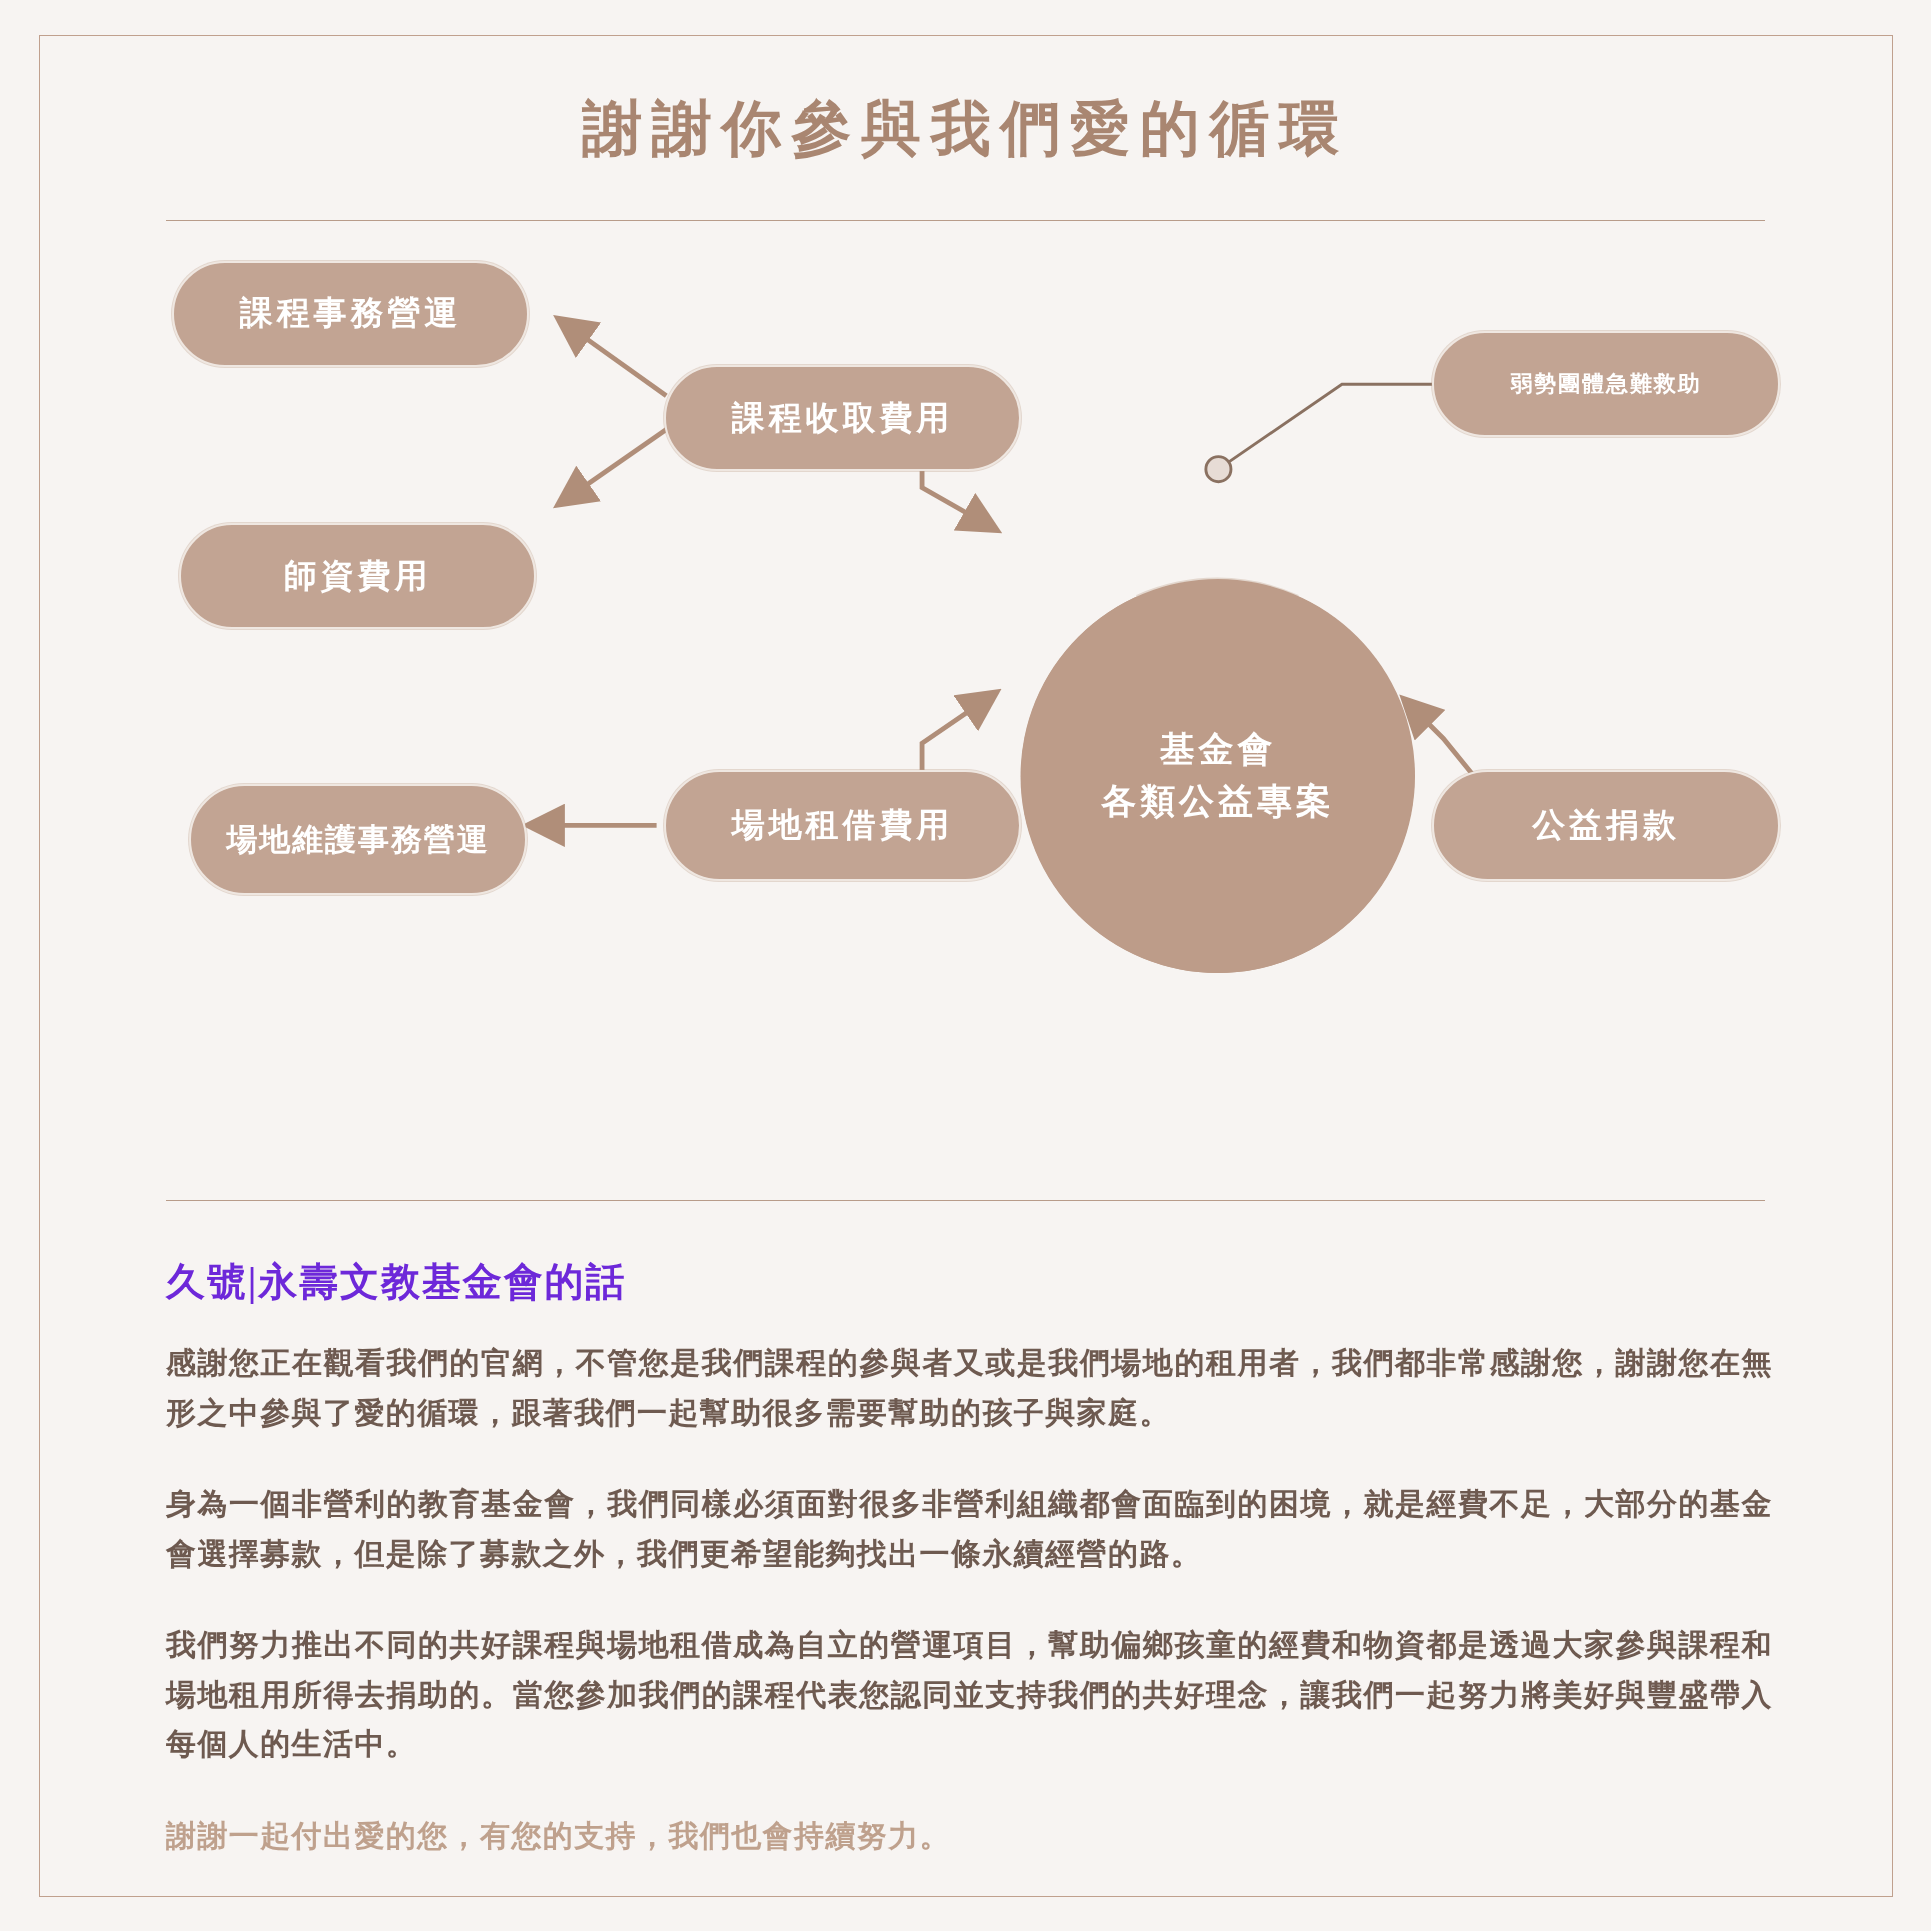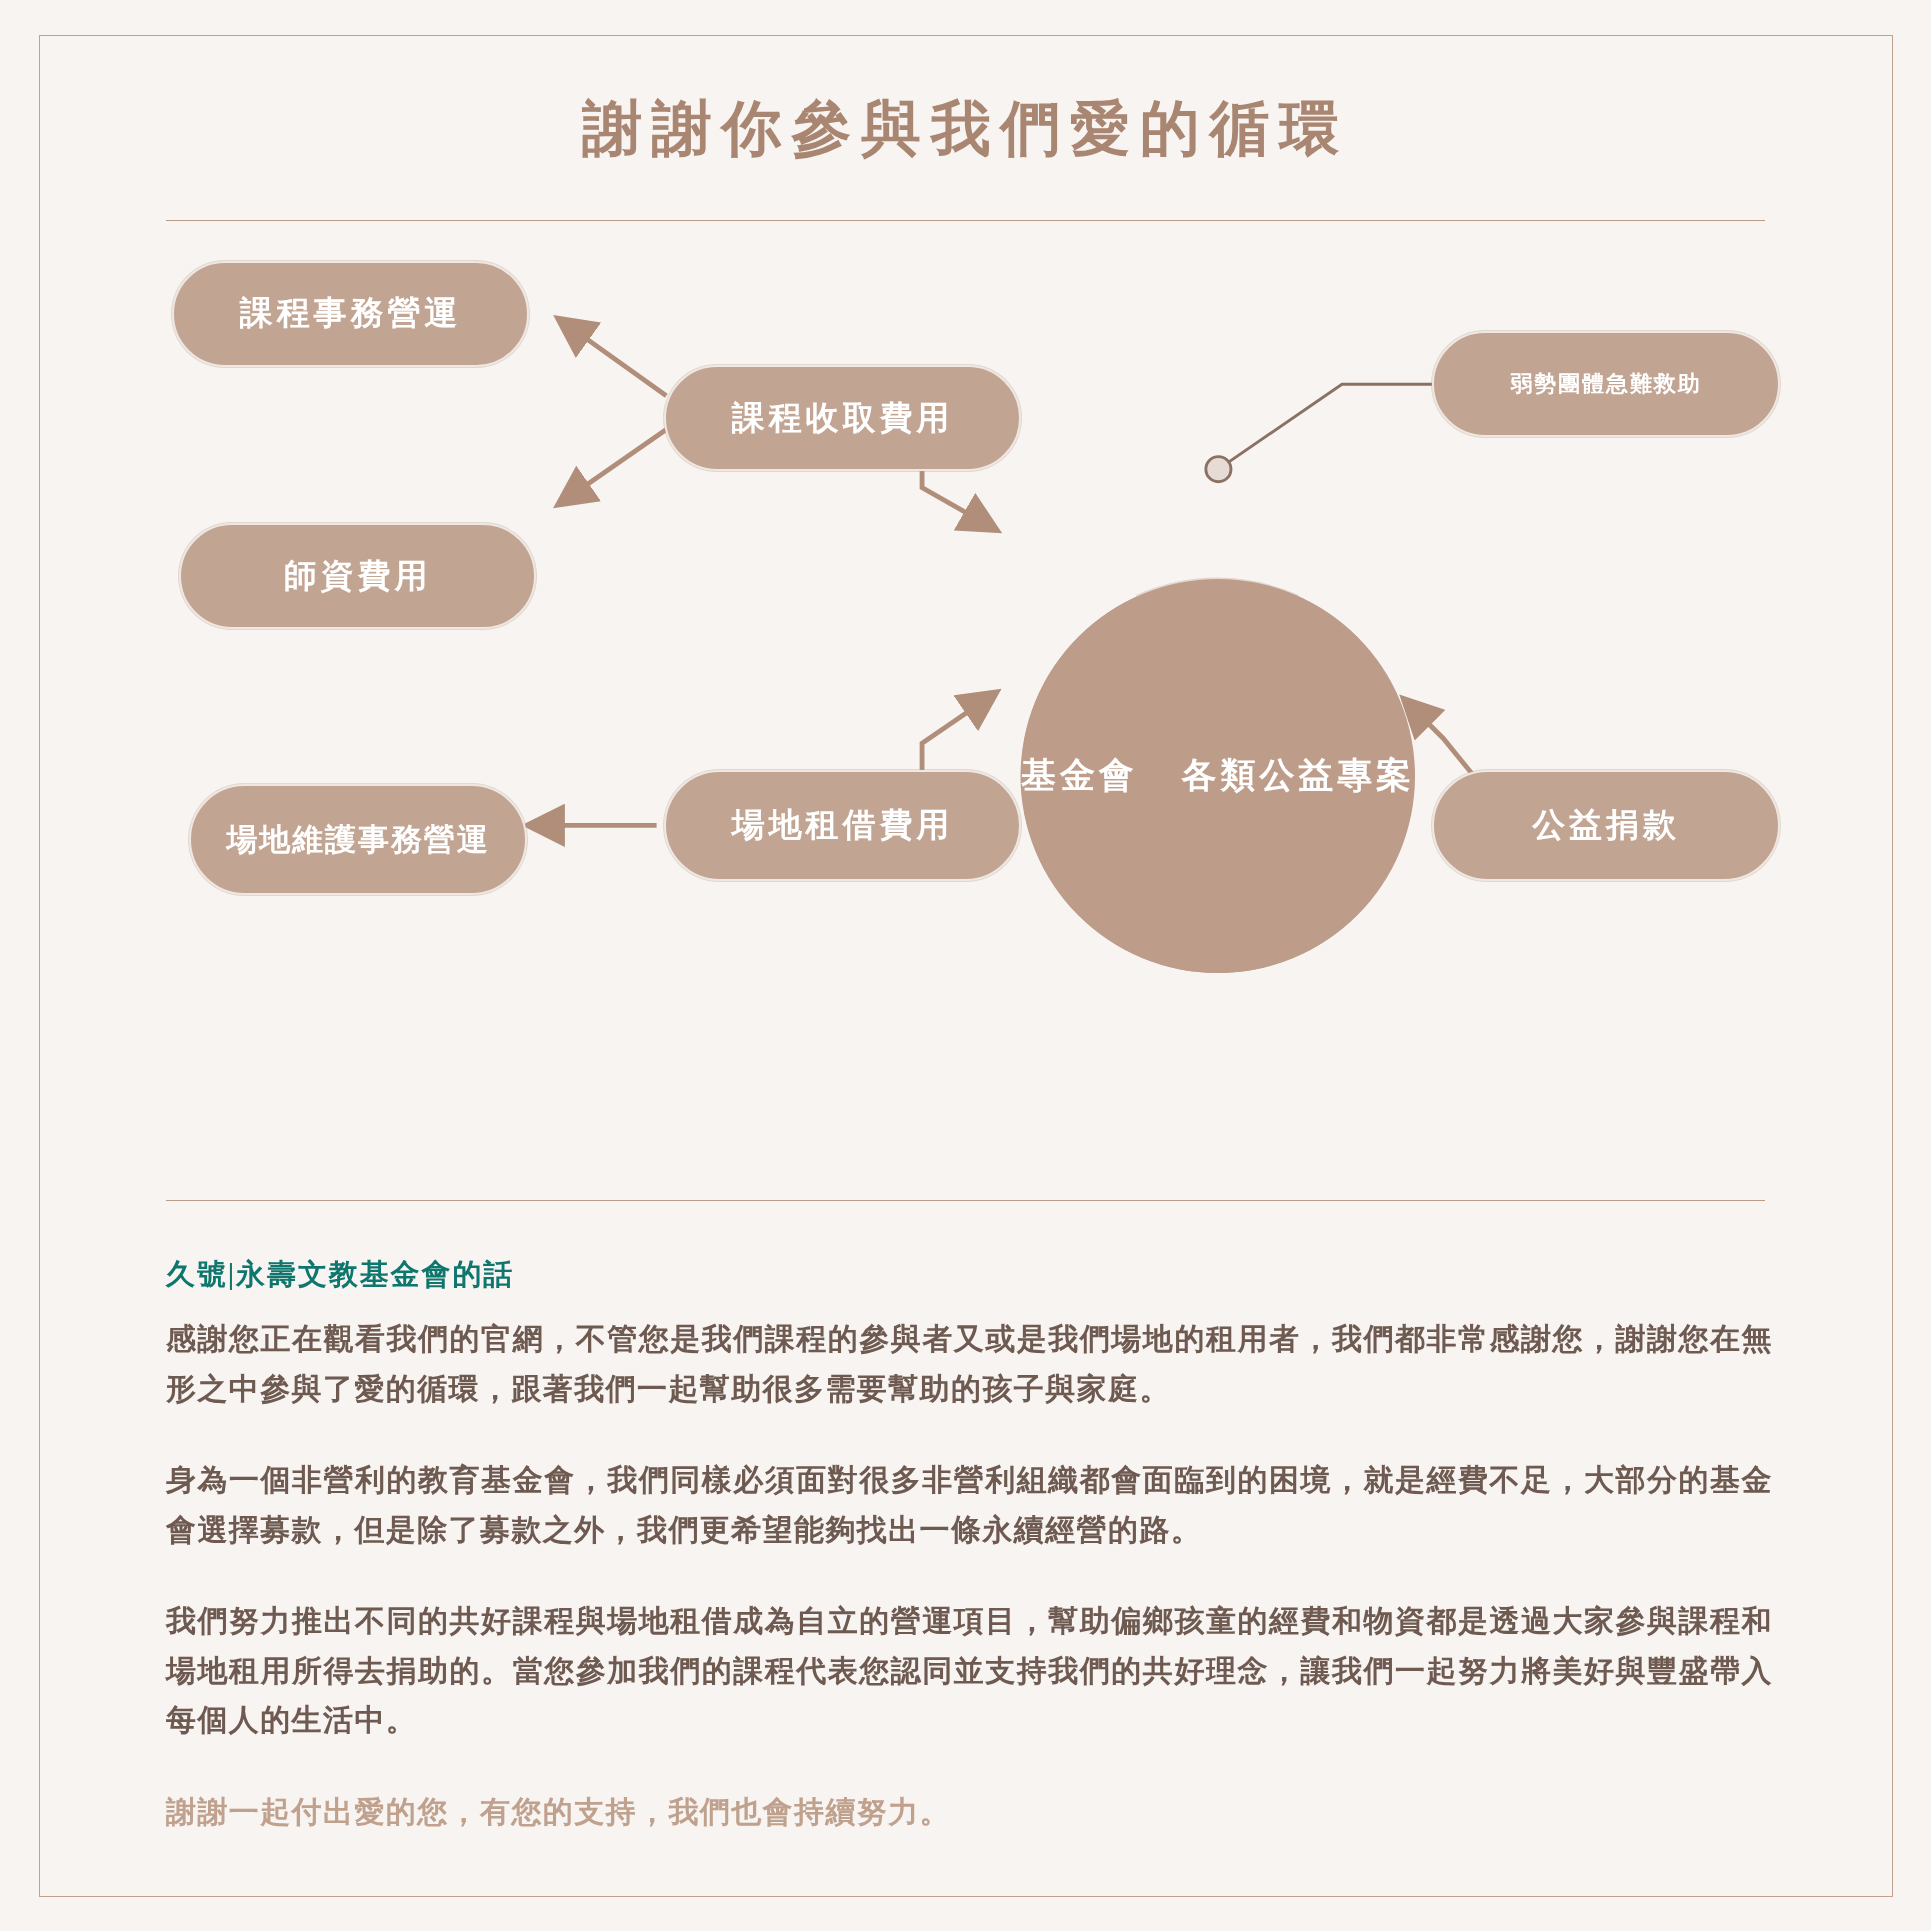--- a/index.html
+++ b/index.html
@@ -85,44 +85,44 @@
   .circle-node {
     position: absolute;
     left: 1021px;
     top: 328px;
     width: 394px;
     height: 394px;
     border-radius: 50%;
     background: #bd9c89;
     color: #ffffff;
     display: flex;
-    flex-direction: row;
+    flex-direction: column;
     align-items: center;
-    justify-content: space-between;
+    justify-content: center;
     font-size: 35px;
     font-weight: bold;
     letter-spacing: 3.9px;
     line-height: 1.5;
     z-index: 3;
   }
   .circle-node .l1, .circle-node .l2 { display: block; }
 
   
   .foot {
     position: absolute;
     left: 166px;
     top: 1255px;
     width: 1607px;
   }
   .foot-head {
-    font-size: 29px;
+    font-size: 39px;
     font-weight: bold;
     letter-spacing: 1.9px;
-    color: #0f766e;
-    margin-bottom: 19px;
+    color: #6d28d9;
+    margin-bottom: 29px;
   }
   .foot p {
     margin: 0 0 42px 0;
     font-size: 30px;
     font-weight: bold;
     line-height: 1.65;
     letter-spacing: 1.4px;
     color: #6e5a50;
     text-align: justify;
   }

